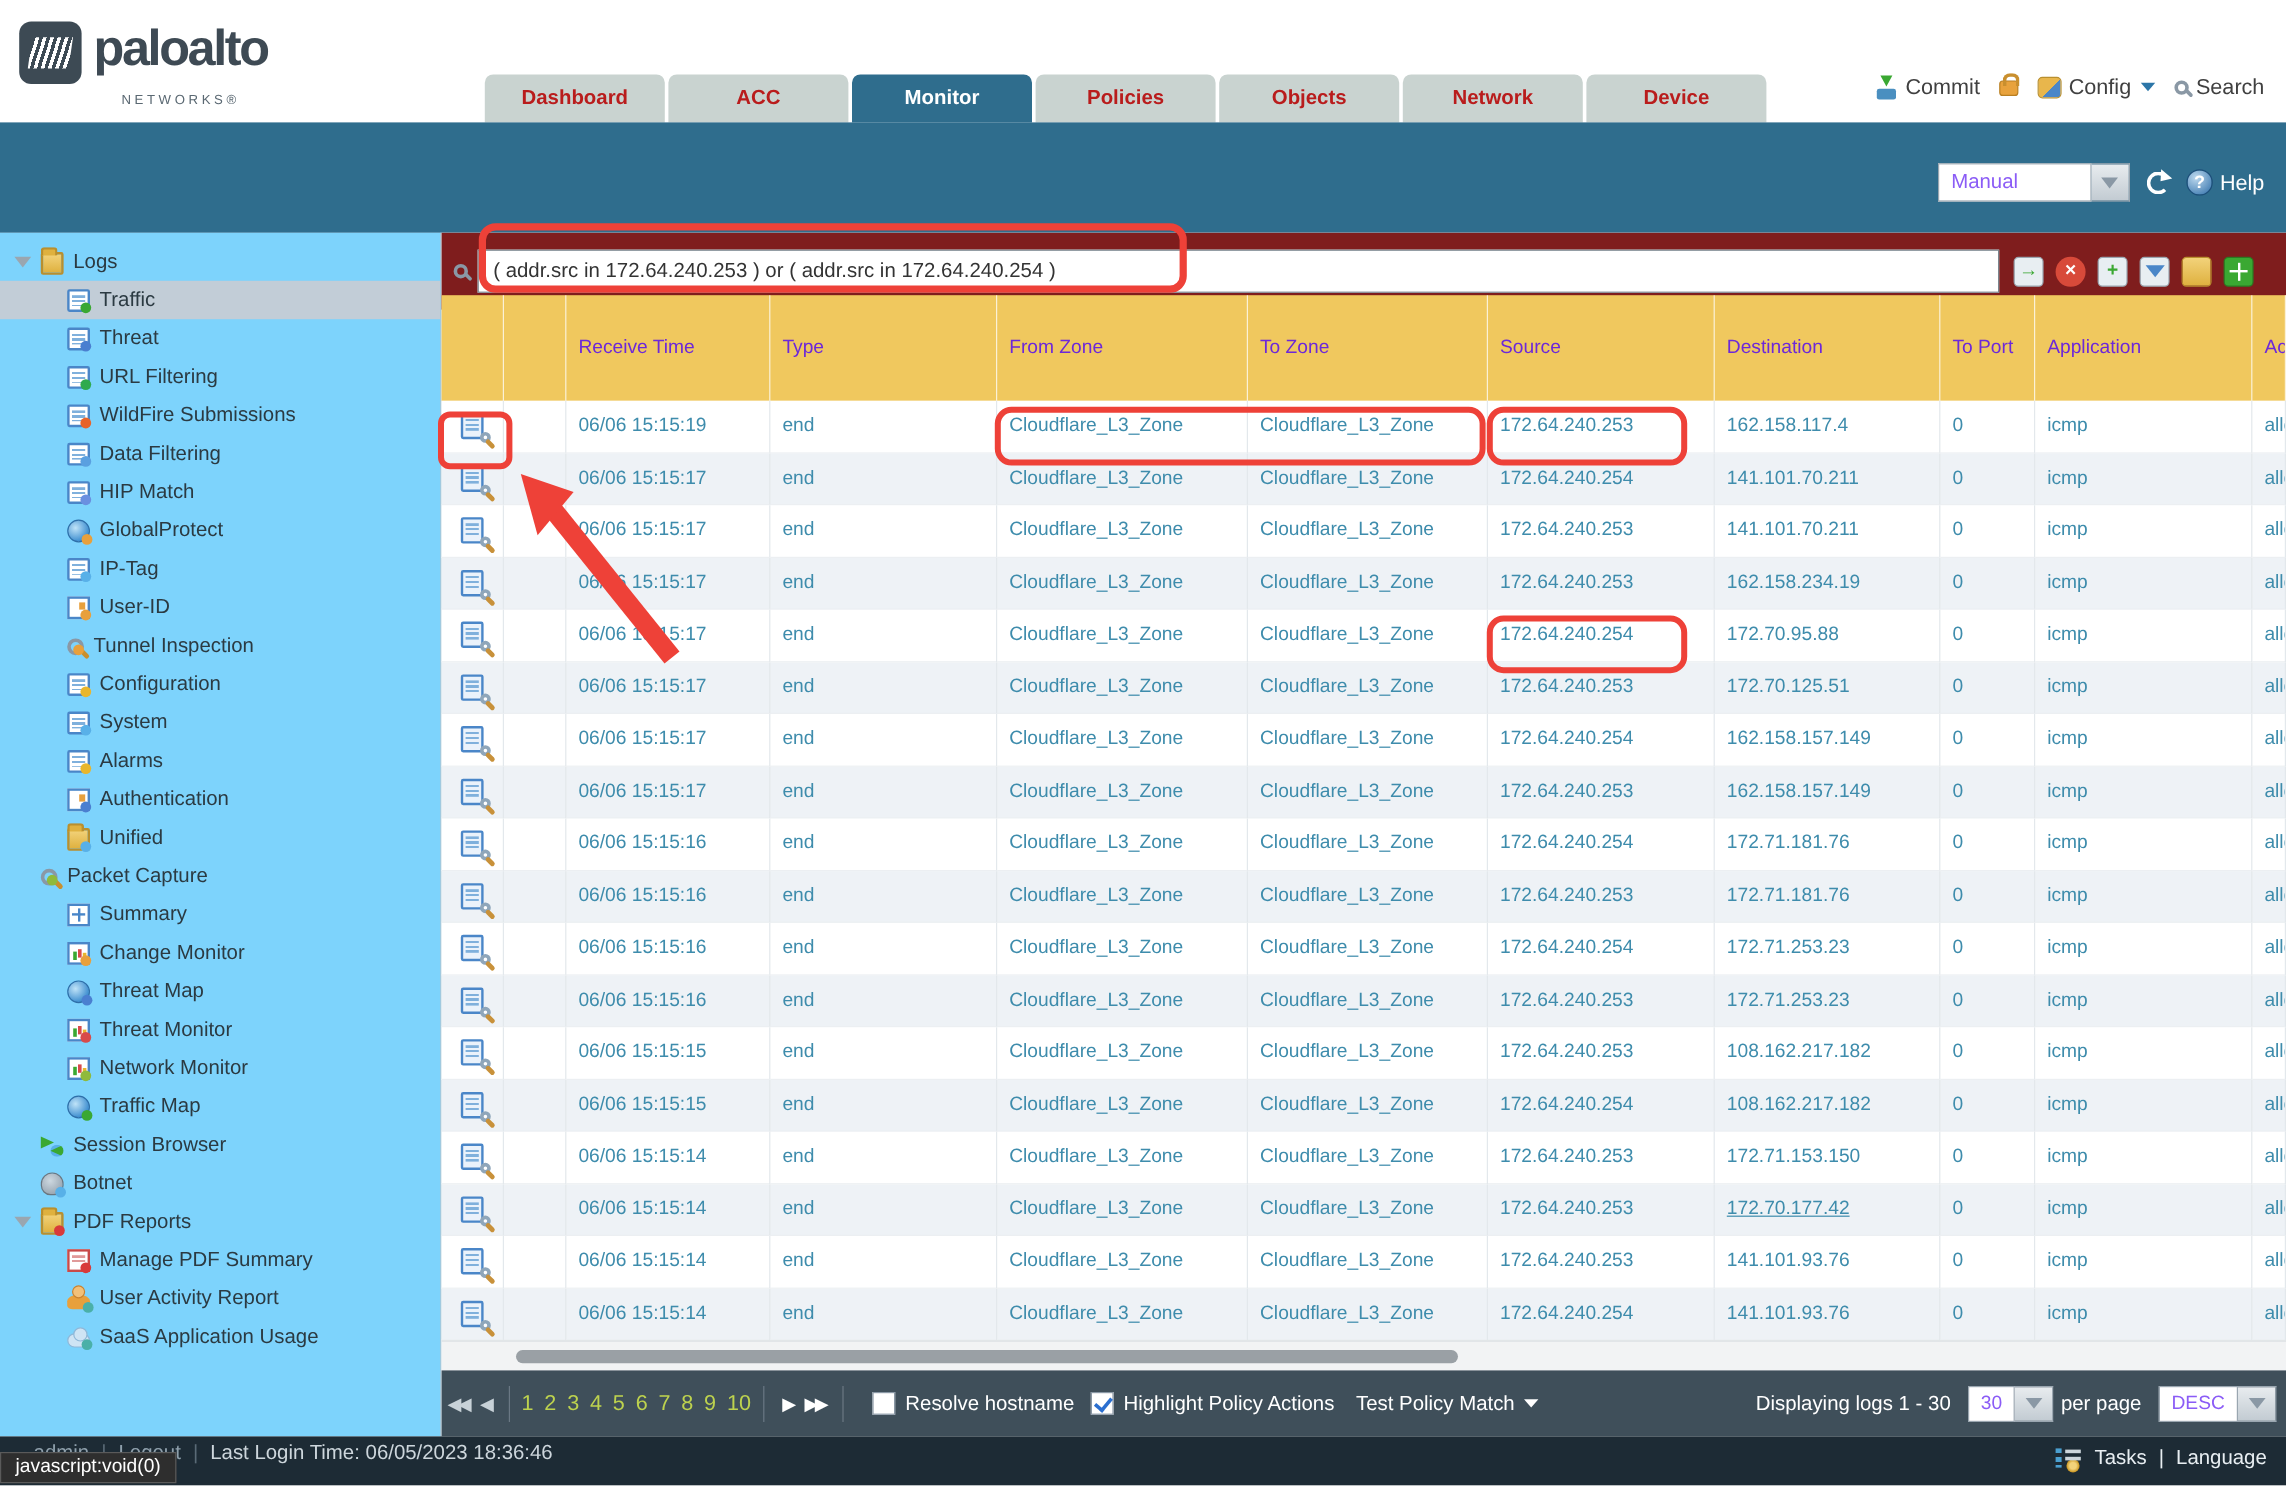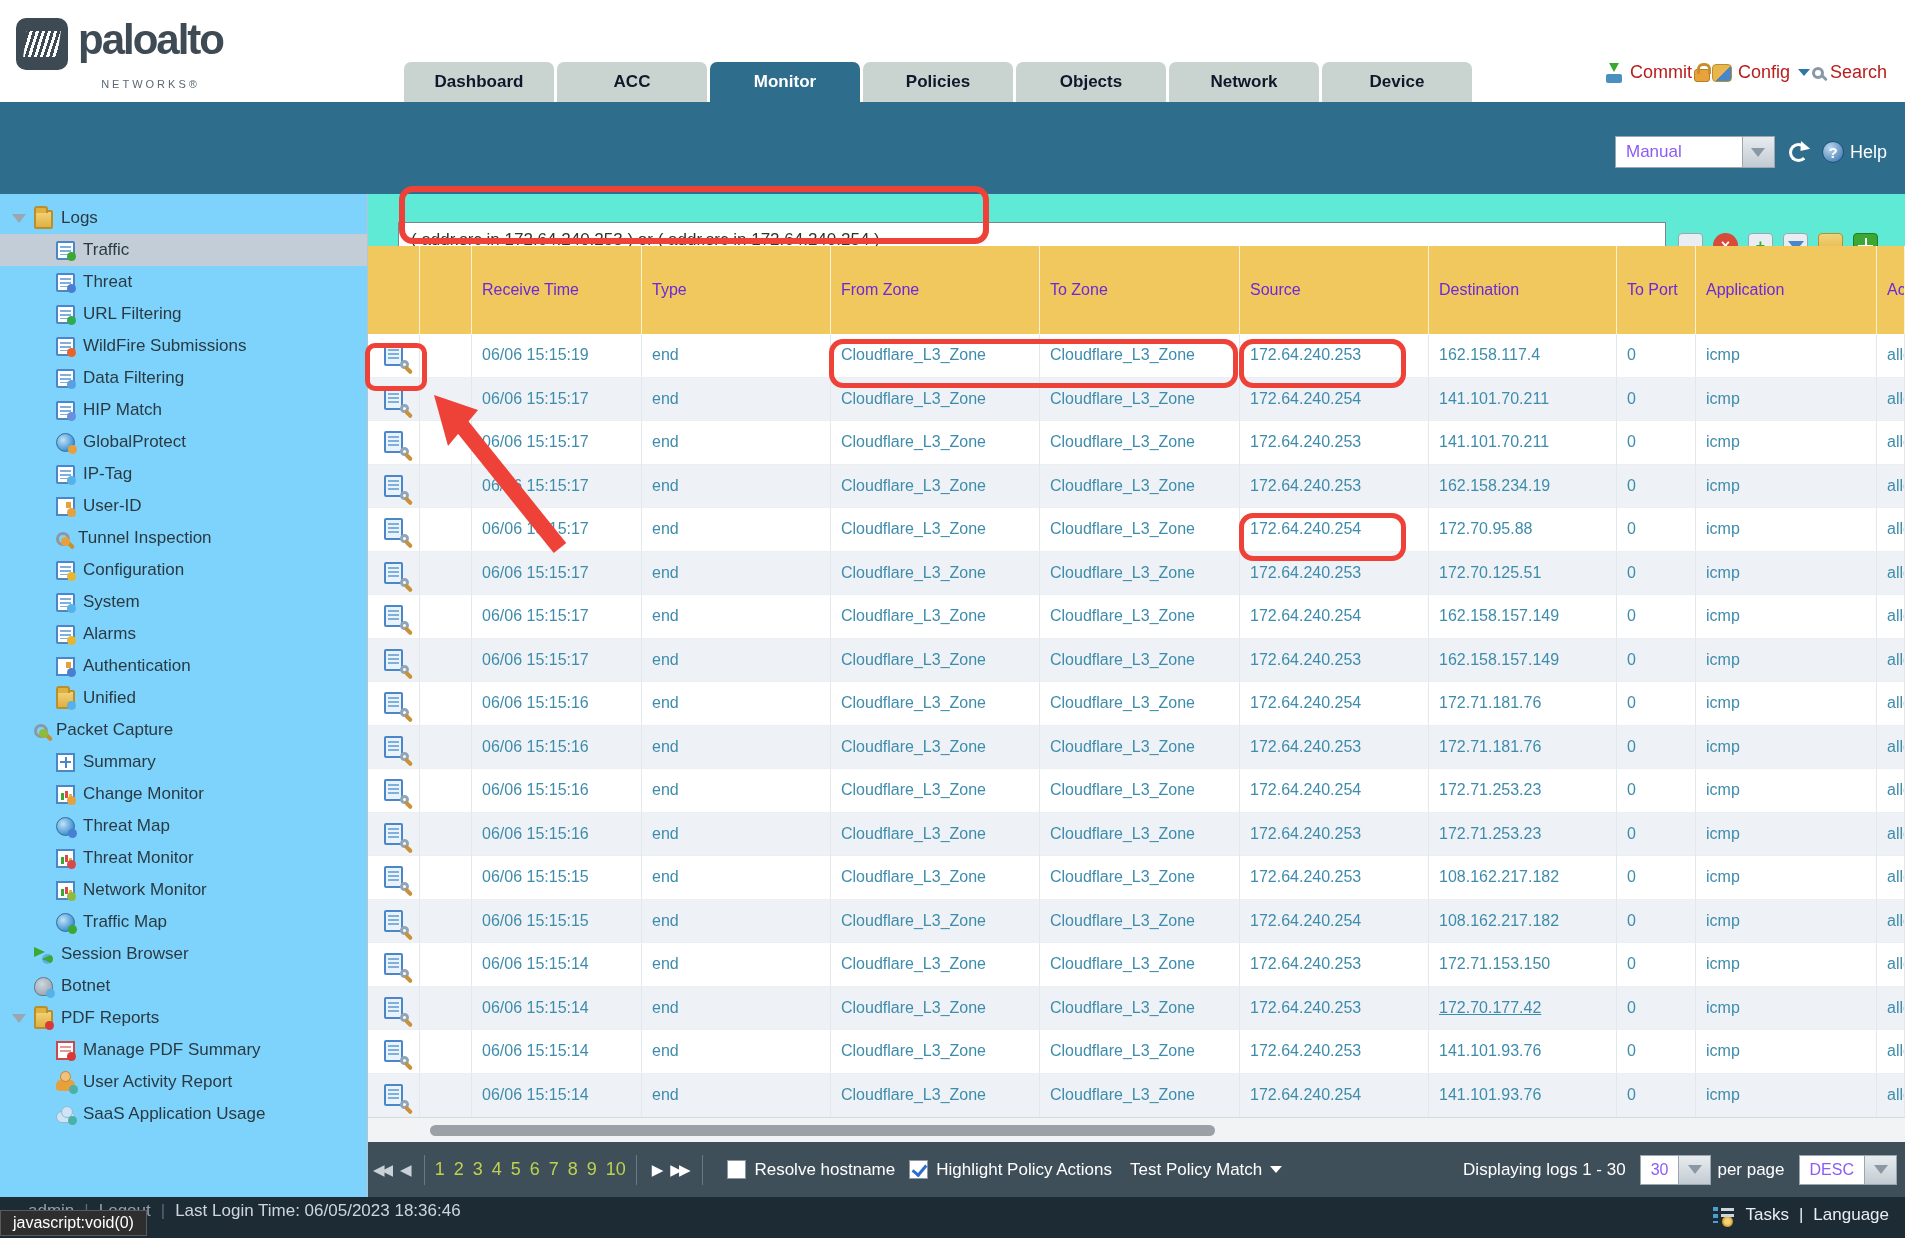--- a/index.html
+++ b/index.html
@@ -10,23 +10,23 @@
   .topbar{position:absolute;left:0;top:0;width:1905px;height:102px;background:#fff}
   .logo{position:absolute;left:16px;top:18px;display:flex;align-items:flex-start}
   .logo-mark{width:52px;height:52px;border-radius:10px;background:#3d4a54;position:relative;overflow:hidden}
   .logo-mark::before{content:"";position:absolute;left:9px;top:13px;width:34px;height:26px;
     background:repeating-linear-gradient(100deg,transparent 0 3px,#fff 3px 6px);transform:skewX(-8deg)}
   .logo-text{margin-left:10px}
   .logo-word{font-size:42px;font-weight:bold;color:#3e4a54;letter-spacing:-2px;line-height:44px}
   .logo-sub{font-size:11px;color:#5a6872;letter-spacing:3px;text-align:center;margin-top:16px}
   .tabs{position:absolute;left:404px;bottom:0;display:flex;gap:3px}
   .tab{width:150px;height:40px;background:#c9d3d0;border-radius:7px 7px 0 0;display:flex;align-items:center;justify-content:center;
-       font-size:17px;font-weight:bold;color:#0f172a;cursor:pointer}
+       font-size:17px;font-weight:bold;color:#b91c1c;cursor:pointer}
   .tab.active{background:#2f6d8d;color:#fff}
-  .top-actions{position:absolute;right:18px;top:62px;display:flex;align-items:center;gap:2px;font-size:18px;color:#b91c1c}
+  .top-actions{position:absolute;right:18px;top:62px;display:flex;gap:16px;font-size:18px;color:#404040}
   .ta-item{display:flex;align-items:center;gap:6px;cursor:pointer}
   .ic-commit{width:20px;height:20px;position:relative}
   .ic-commit::before{content:"";position:absolute;left:2px;bottom:0;width:16px;height:9px;background:#4a8fc0;border-radius:2px}
   .ic-commit::after{content:"";position:absolute;left:5px;top:0;width:0;height:0;border-left:5px solid transparent;border-right:5px solid transparent;border-top:9px solid #3aa832}
   .ic-lock{width:16px;height:13px;background:#e8a23c;border:1px solid #b97f22;border-radius:3px;position:relative;margin-top:5px}
   .ic-lock::before{content:"";position:absolute;left:2px;top:-7px;width:8px;height:8px;border:3px solid #c98f2e;border-bottom:none;border-radius:6px 6px 0 0}
   .ic-config{width:20px;height:18px;background:linear-gradient(135deg,#e8b64c 55%,#4a86c8 55%);border-radius:4px;border:1px solid #b98f2e}
   .ic-caret{width:0;height:0;border-left:6px solid transparent;border-right:6px solid transparent;border-top:7px solid #2c76a8;margin-left:2px}
   .ic-mag{width:12px;height:12px;border:3px solid #8a98a5;border-radius:50%;position:relative}
   .ic-mag::after{content:"";position:absolute;width:8px;height:3px;background:#8a98a5;transform:rotate(45deg);right:-7px;bottom:-3px;border-radius:2px}
@@ -77,21 +77,21 @@
   .base-arrows{margin-top:2px}
   .base-arrows::before{content:"";position:absolute;left:0;top:1px;width:0;height:0;border-top:5px solid transparent;border-bottom:5px solid transparent;border-left:11px solid #3aa832}
   .base-arrows::after{content:"";position:absolute;right:0;bottom:1px;width:0;height:0;border-top:5px solid transparent;border-bottom:5px solid transparent;border-right:11px solid #3aa832}
   .base-pdf{background:#fff;border:2px solid #c84a4a}
   .base-pdf::before{content:"";position:absolute;left:2px;top:3px;right:2px;height:8px;
     background:repeating-linear-gradient(to bottom,#e09a9a 0 2px,transparent 2px 4px)}
   .side-handle{position:absolute;left:368px;top:640px;width:10px;height:110px;display:flex;align-items:center;justify-content:center;color:#9aa6b0;font-size:13px;cursor:pointer}
 
   
   .main{position:absolute;left:368px;top:194px;width:1537px;height:1003px;background:#fff}
-  .filter-row{position:absolute;left:0;top:0;width:1537px;height:64px;background:#5eead4;display:flex;align-items:flex-end}
+  .filter-row{position:absolute;left:0;top:0;width:1537px;height:64px;background:#7f1d1d;display:flex;align-items:center}
   .f-mag{margin-left:10px}
   .filter-input{margin-left:8px;width:1268px;height:36px;border:1px solid #7a858e;background:#fff;font-size:17px;color:#333;padding:0 12px;font-family:"Liberation Sans",sans-serif}
   .f-icons{display:flex;align-items:center;gap:10px;margin-left:12px}
   .fi{width:25px;height:25px;border-radius:4px;display:flex;align-items:center;justify-content:center;font-size:16px;font-weight:bold;cursor:pointer}
   .fi-apply{background:#e8eef2;color:#3aa832;border:1px solid #9aa6b0}
   .fi-clear{background:#d84a3a;color:#fff;border-radius:50%}
   .fi-add{background:#e8eef2;color:#3aa832;border:1px solid #9aa6b0}
   .fi-save{background:#e8eef2;border:1px solid #9aa6b0;position:relative}
   .fi-save::before{content:"";width:0;height:0;border-left:8px solid transparent;border-right:8px solid transparent;border-top:10px solid #4a86c8}
   .fi-load{background:linear-gradient(#f2d27a,#dfb13f);border:1px solid #b98f2e}

